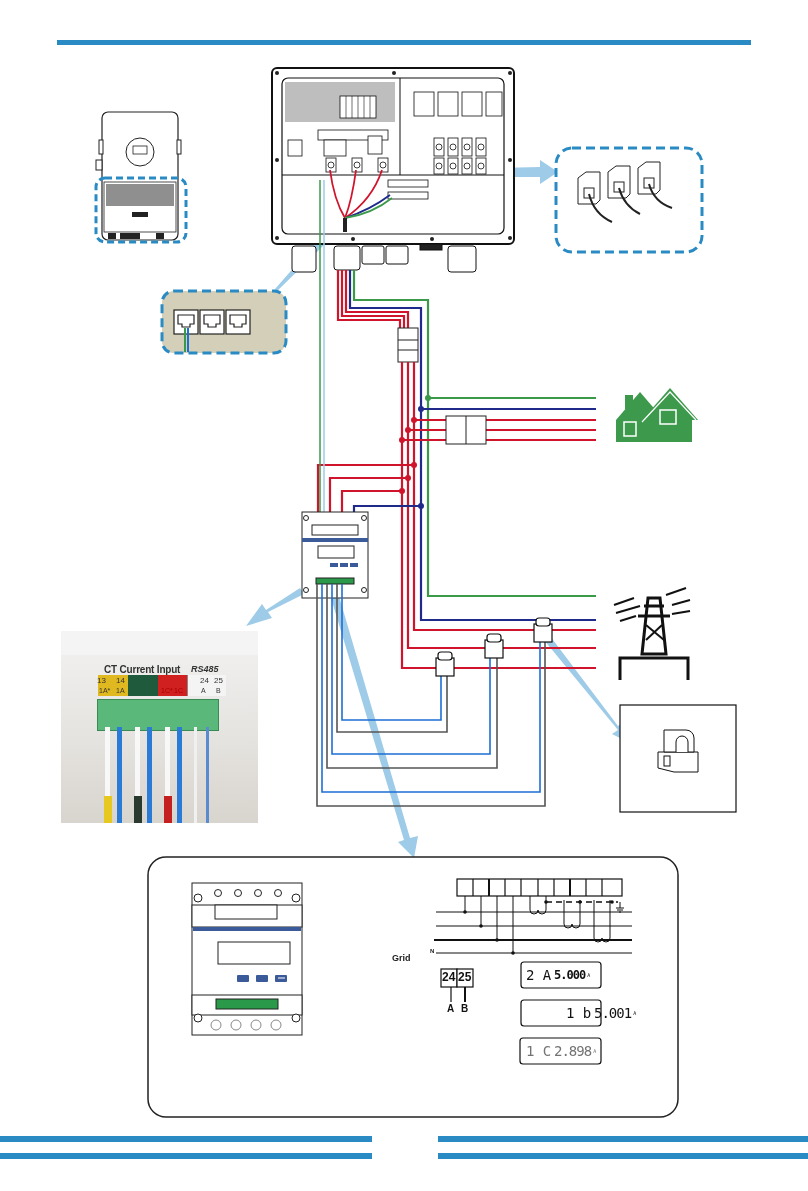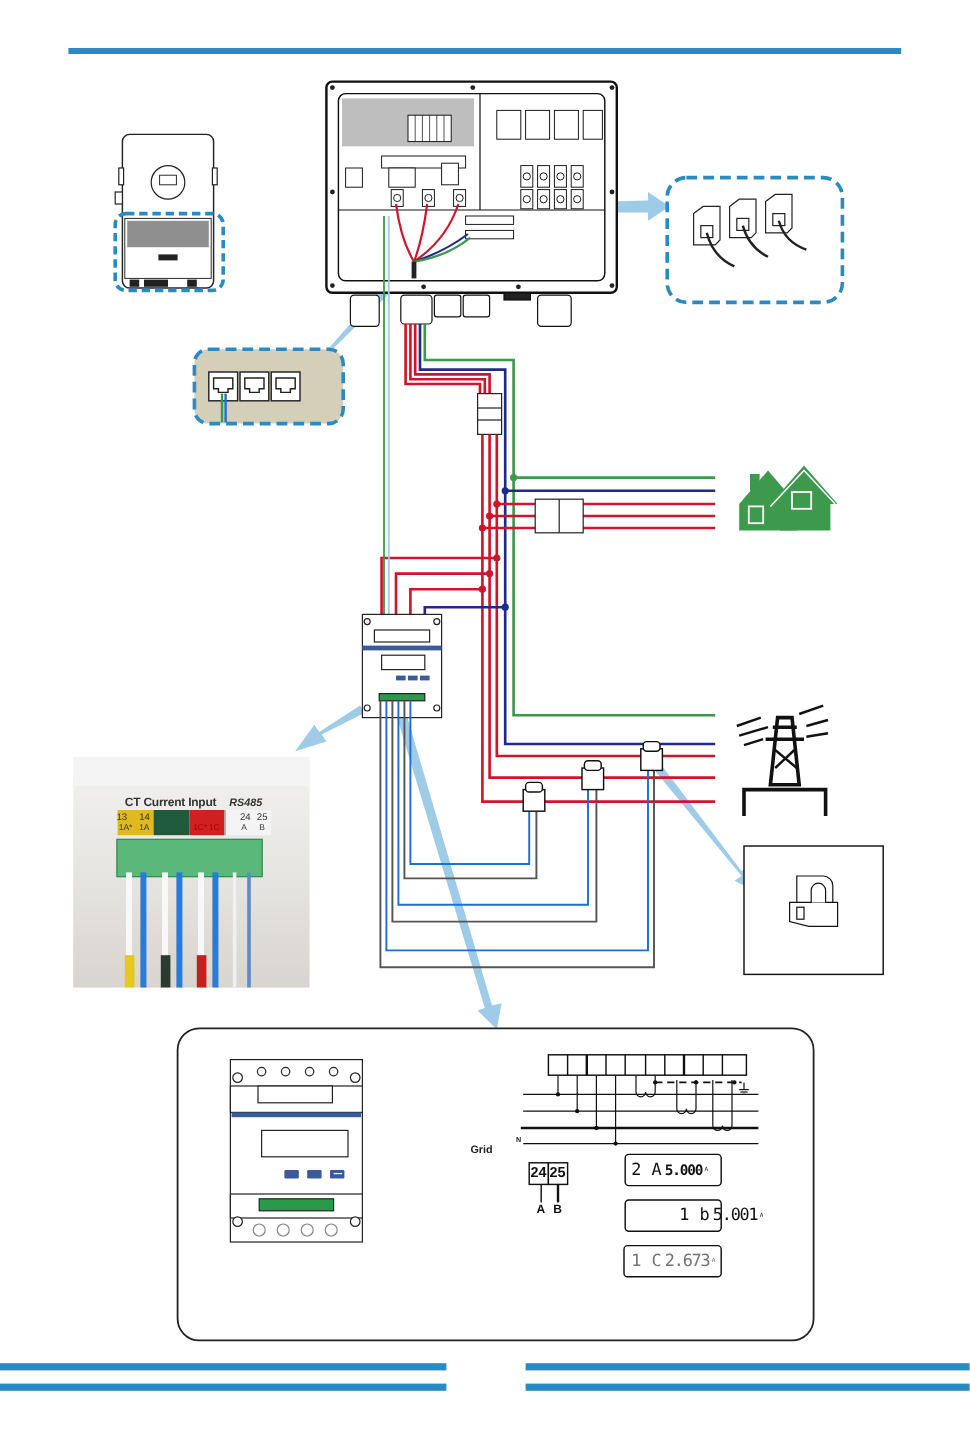--- a/index.html
+++ b/index.html
@@ -414,20 +414,20 @@
   <span style="font-size:12px; letter-spacing:-1px;font-weight:bold;">5.000</span>
   <span style="font-size:5px; margin-left:2px;">A</span>
 </div>
 <div class="abs" style="left:526px; top:1003px; width:72px; height:20px; display:flex; align-items:center; font-family:'DejaVu Sans Mono', monospace; color:#111;margin-left:40px;">
   <span style="font-size:14px; width:28px;">1 b</span>
   <span style="font-size:14px; letter-spacing:-1px;">5.001</span>
   <span style="font-size:5px; margin-left:2px;">A</span>
 </div>
 <div class="abs" style="left:526px; top:1041px; width:72px; height:20px; display:flex; align-items:center; font-family:'DejaVu Sans Mono', monospace; color:#737373;">
   <span style="font-size:14px; width:28px;">1 C</span>
-  <span style="font-size:14px; letter-spacing:-1px;">2.673</span>
+  <span style="font-size:14px; letter-spacing:-1px;">2.898</span>
   <span style="font-size:5px; margin-left:2px;">A</span>
 </div>
 
 <div class="bar" style="left:0; top:1136px; width:372px; height:6px;"></div>
 <div class="bar" style="left:0; top:1153px; width:372px; height:6px;"></div>
 <div class="bar" style="left:438px; top:1136px; width:370px; height:6px;"></div>
 <div class="bar" style="left:438px; top:1153px; width:370px; height:6px;"></div>
 
 </body></html>

